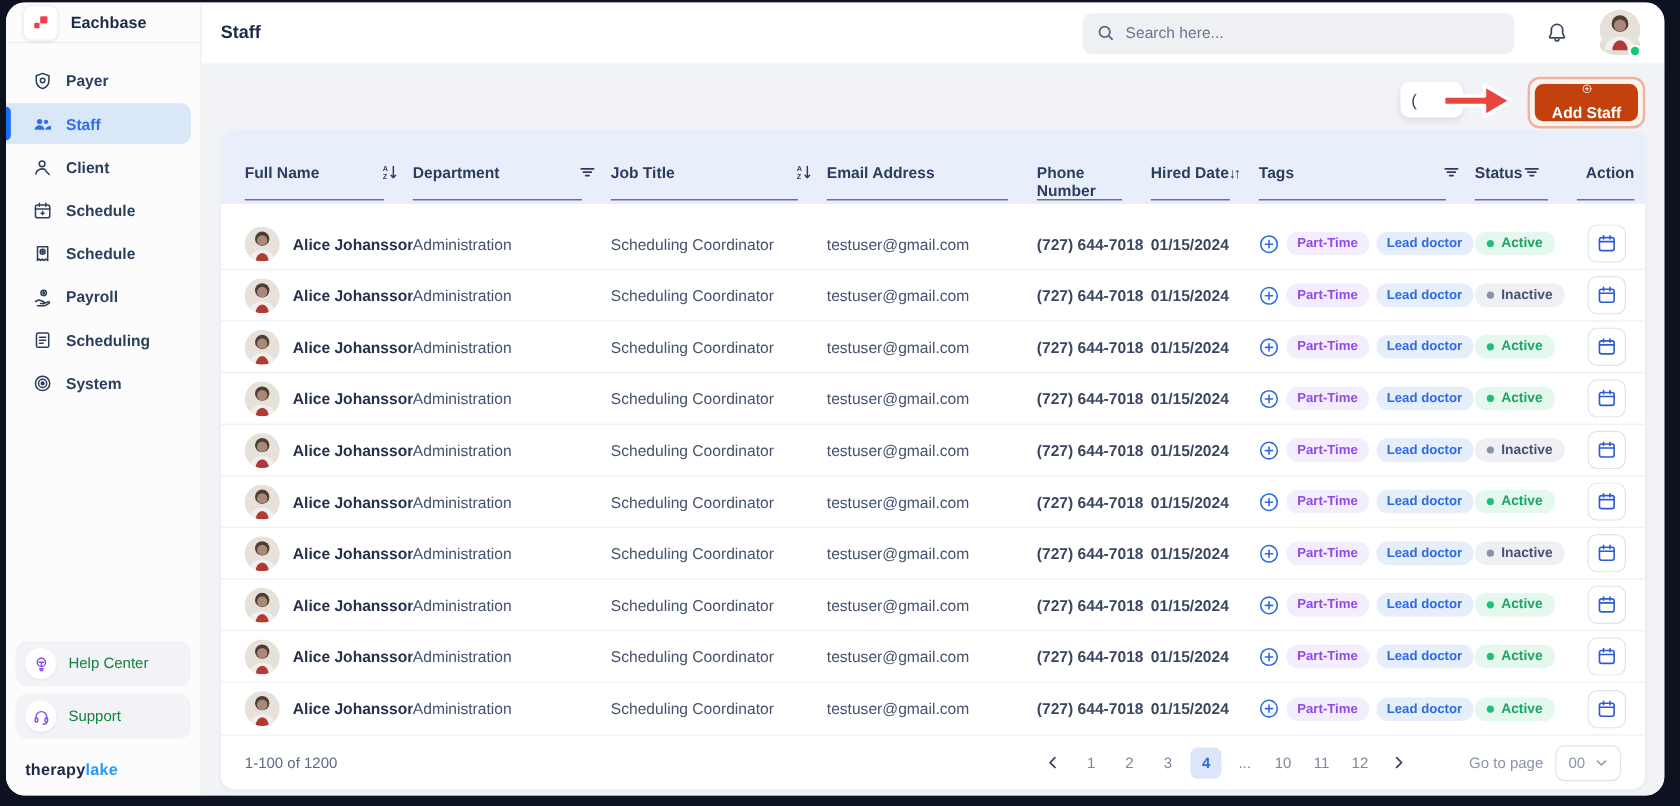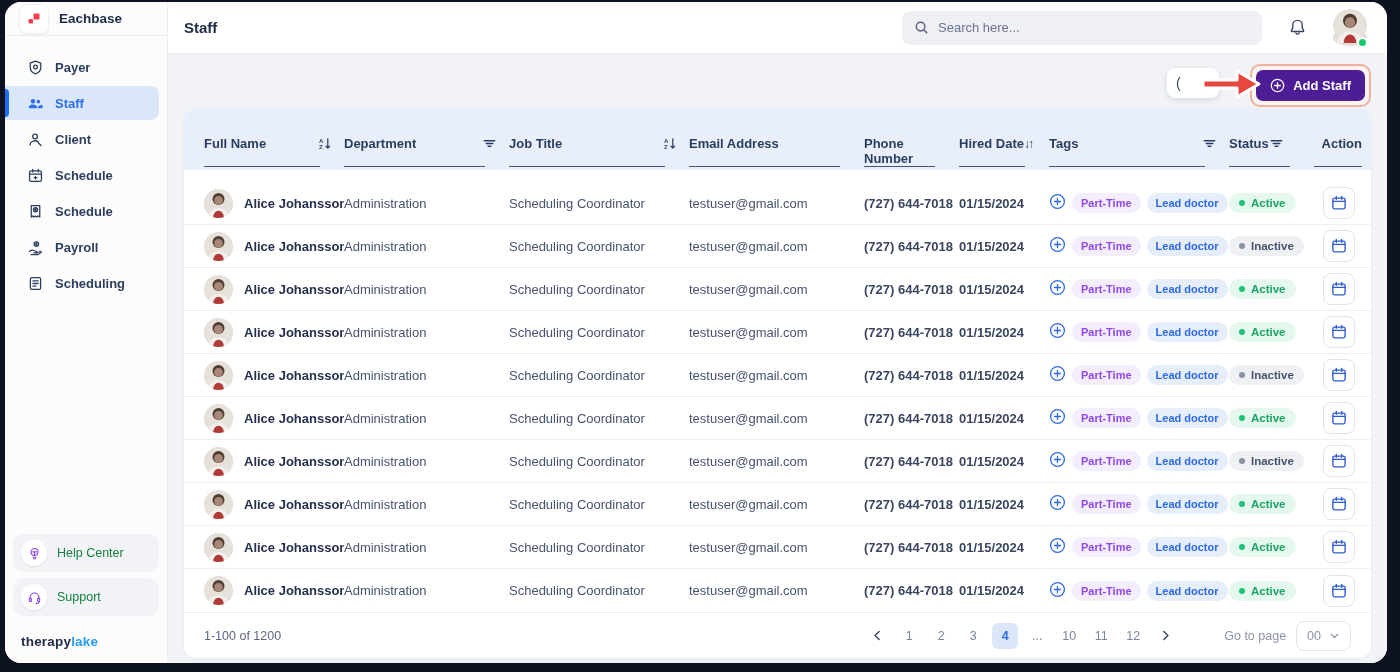--- a/index.html
+++ b/index.html
@@ -36,21 +36,21 @@
   .bell { cursor:pointer; display:flex; }
   .avatar-wrap { position:relative; cursor:pointer; }
   .avatar { width:34px; height:34px; border-radius:50%; overflow:hidden; background:#e3ddd7; }
   .status-dot { position:absolute; right:-1px; bottom:-1px; width:11px; height:11px; background:#17c96e; border:2px solid #fff; border-radius:50%; }
 
   .content { flex:1; background:#f1f3f7; padding:10px 16px 0 16px; display:flex; flex-direction:column; min-height:0; }
   .actions-row { height:44px; position:relative; display:flex; justify-content:flex-end; align-items:flex-start; }
   .ann-box { position:absolute; right:152px; top:4px; width:52px; height:30px; background:#fff; border-radius:8px; box-shadow:0 2px 6px rgba(20,30,60,.12); display:flex; align-items:center; padding-left:9px; font-size:14px; color:#3a4660; }
   .ann-arrow { position:absolute; right:108px; top:1px; z-index:3; }
   .highlight-box { border:2px solid #f0b29e; background:rgba(255,243,238,.55); border-radius:10px; padding:4px; position:relative; z-index:2; }
-  .btn-primary { display:flex; align-items:center; gap:8px; background:#4c1d95; color:#fff; border:0; border-radius:7px; height:31px; padding:0 14px; font-size:13px; font-weight:700; cursor:pointer; font-family:inherit; }
+  .btn-primary { display:flex; align-items:center; gap:8px; background:#c2410c; color:#fff; border:0; border-radius:7px; height:31px; padding:0 14px; font-size:13px; font-weight:700; cursor:pointer; font-family:inherit;flex-direction:column; }
 
   
   .card { background:#fff; border-radius:12px; box-shadow:0 1px 3px rgba(25,39,70,.05); display:flex; flex-direction:column; overflow:hidden; }
   .grid-row { display:grid; grid-template-columns:160px 165px 180px 175px 95px 90px 180px 85px 1fr; align-items:center; }
   .thead { background:#e9effa; height:62px; align-items:stretch; }
   .th { display:flex; flex-direction:column; justify-content:flex-start; padding:14px 12px 0 0; }
   .th:first-child { padding-left:20px; }
   .th-top { display:flex; align-items:flex-end; justify-content:space-between; gap:0; color:#2b3c61; font-size:13px; font-weight:700;margin-top:14px; }
   .th-top.inline { justify-content:flex-start; }
   .th-line { margin-top:auto; margin-bottom:13px; height:1px; background:#45567c; width:calc(100% - 12px); }
@@ -58,21 +58,21 @@
   .th.right .th-line { margin-left:auto; width:48px; margin-right:6px; }
   .sort-ic { cursor:pointer; display:flex; color:#2b3c61; }
   .updown { font-size:12px; color:#2b3c61; letter-spacing:-2px; cursor:pointer; }
   .tbody { display:flex; flex-direction:column;margin-top:12px; }
   .tr { height:43px; border-bottom:1px solid #edeff4; cursor:pointer; }
   .tr:last-child { border-bottom:0; }
   .td { font-size:13px; color:#46536f; padding-right:12px; overflow:hidden; white-space:nowrap; }
   .td.name { display:flex; align-items:center; gap:11px; padding-left:20px; color:#25304d; font-weight:700; }
   .row-avatar { width:29px; height:29px; border-radius:50%; overflow:hidden; flex-shrink:0; background:#e3ddd7; }
   .td.semibold { color:#3a4660; font-weight:600; }
-  .tags-cell { display:flex; gap:6px; }
+  .tags-cell { display:flex; align-items:center; gap:6px; }
   .pill { font-size:11px; font-weight:700; padding:4px 9px; border-radius:12px; white-space:nowrap; }
   .pill.purple { background:#f4edfd; color:#9049e8; }
   .pill.blue { background:#e6eefc; color:#2d6ae3; }
   .status-pill { display:inline-flex; align-items:center; gap:6px; font-size:11.5px; font-weight:700; padding:4px 10px; border-radius:12px; }
   .status-pill .dot { width:6px; height:6px; border-radius:50%; }
   .status-pill.active { background:#e4f8ee; color:#1ea466; }
   .status-pill.active .dot { background:#1fc178; }
   .status-pill.inactive { background:#eef0f4; color:#46536f; }
   .status-pill.inactive .dot { background:#8a93a3; }
   .td.action { display:flex; justify-content:flex-end; padding-right:16px; }
@@ -167,20 +167,30 @@
           <span>Payroll</span>
         </div>
         <div class="nav-item">
           <span style="display: flex;">
             <svg viewBox="0 0 20 20" fill="none" stroke="currentColor" stroke-width="1.5" stroke-linecap="round" stroke-linejoin="round" width="17" height="17">
               <rect x="4" y="3" width="12" height="14" rx="1.6"></rect>
               <path d="M7 7h6M7 10h6M7 13h3.5"></path>
             </svg>
           </span>
           <span>Scheduling</span>
+        </div>
+        <div class="nav-item">
+          <span style="display: flex;">
+            <svg viewBox="0 0 20 20" fill="none" stroke="currentColor" stroke-width="1.5" stroke-linecap="round" stroke-linejoin="round" width="17" height="17">
+              <circle cx="10" cy="10" r="7"></circle>
+              <circle cx="10" cy="10" r="4"></circle>
+              <circle cx="10" cy="10" r="1.3" fill="currentColor"></circle>
+            </svg>
+          </span>
+          <span>System</span>
         </div>
       </nav>
     <div class="sidebar-bottom">
       <div id="side-bottom" style="display: flex; flex-direction: column; gap: 6px;">
           <div class="side-card">
             <span class="bubble">
               <span style="display: flex;">
                 <svg viewBox="0 0 20 20" fill="none" stroke="#8b43e6" stroke-width="1.5" stroke-linecap="round">
                   <circle cx="10" cy="8" r="4.6"></circle>
                   <path d="M8 15h4M8.6 17h2.8M7.5 7.8h5M10 7.8v4"></path>

